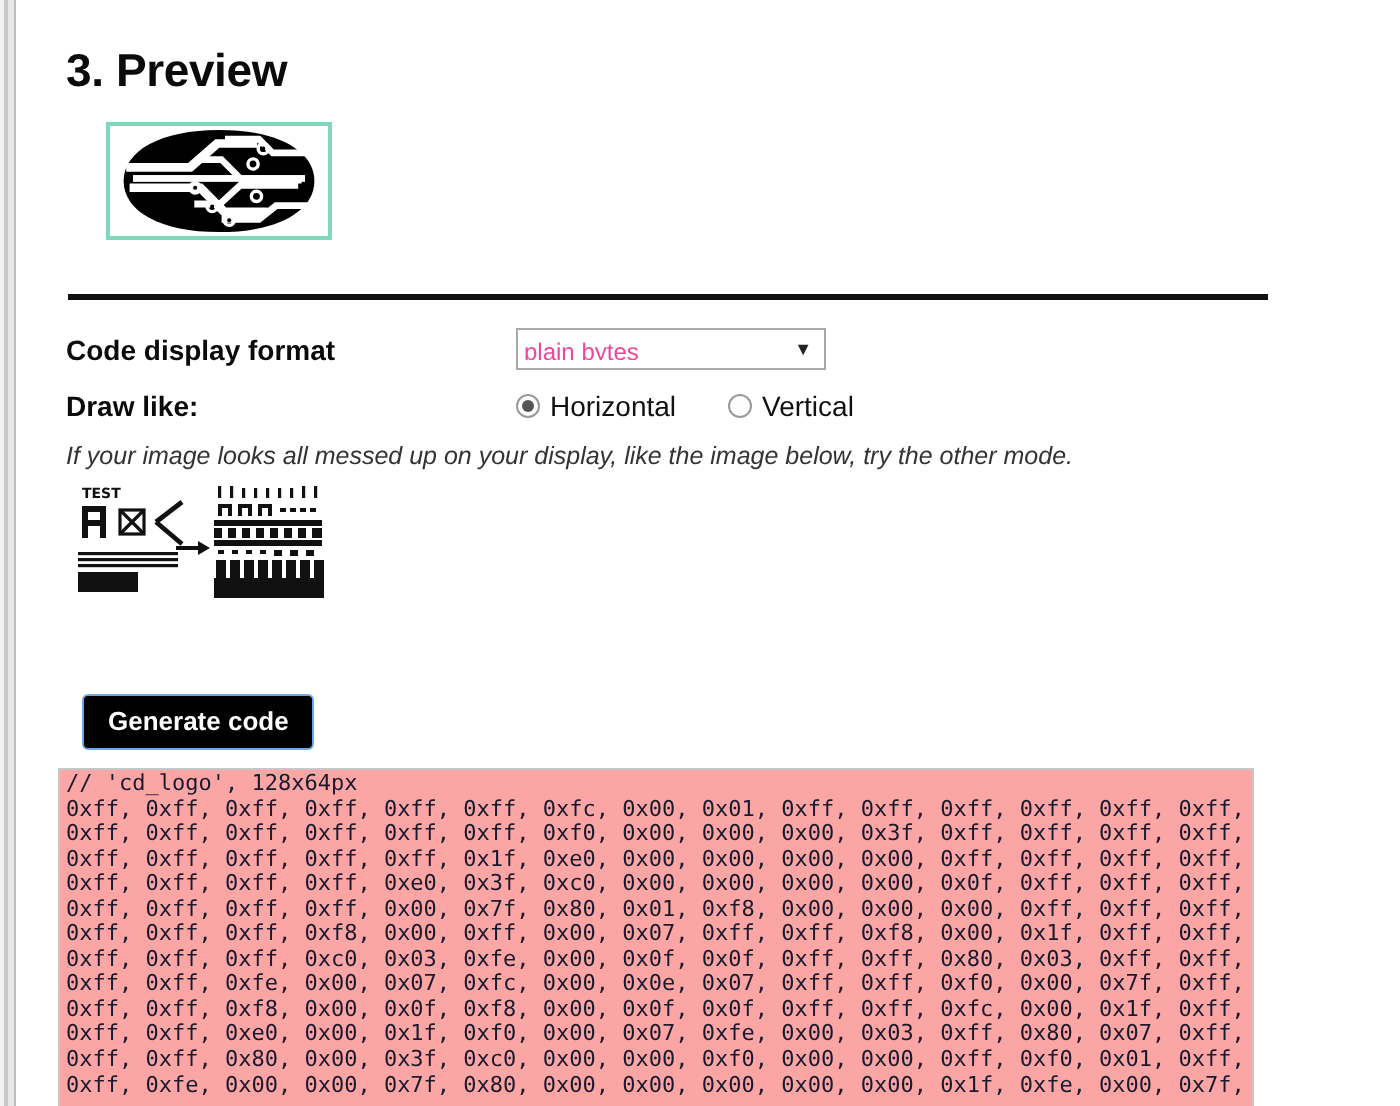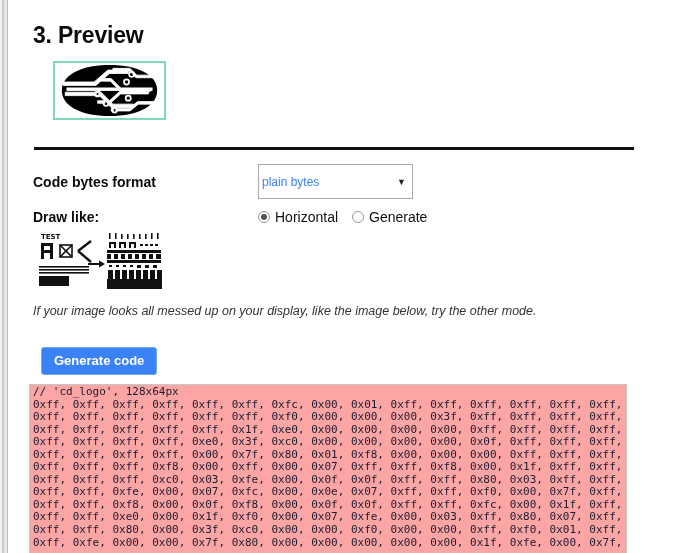--- a/index.html
+++ b/index.html
@@ -90,24 +90,24 @@
   .form-label {
     font-size: 14px;
     font-weight: bold;
     width: 225px;
     flex: 0 0 225px;
     color: #0b0b0b;
   }
 
   select.output-select {
     width: 155px;
-    height: 35px;
+    height: 21px;
     font-family: "Liberation Sans", sans-serif;
     font-size: 12px;
-    color: #3b82f6;
+    color: #ec4899;
     background: #ffffff;
     border: 1px solid #a9a9a9;
     border-radius: 0;
     padding: 4px 3px;
     -webkit-appearance: none;
     appearance: none;
     box-sizing: border-box;
   }
   .select-wrap { position: relative; display: inline-block; }
   .select-wrap .caret {
@@ -119,21 +119,21 @@
     pointer-events: none;
     line-height: 1;
   }
 
   .radio-group { display: flex; align-items: center; }
   .radio-item {
     display: flex;
     align-items: center;
     font-size: 14px;
     color: #111;
-    margin-right: 14px;
+    margin-right: 26px;
   }
   .radio-dot {
     width: 12px; height: 12px;
     border-radius: 50%;
     border: 1px solid #9a9a9a;
     background: #fdfdfd;
     margin-right: 5px;
     position: relative;
     box-sizing: border-box;
     flex: 0 0 12px;
@@ -165,21 +165,21 @@
   #generate-row {
     position: absolute;
     left: 32px;
     top: 333px;
   }
   #generate-button {
     font-family: "Liberation Sans", sans-serif;
     font-size: 13px;
     font-weight: bold;
     color: #ffffff;
-    background: #3b82f6;
+    background: #000000;
     border: 1px solid #6ea8e8;
     border-radius: 3px;
     padding: 6px 12px 7px 12px;
     cursor: pointer;
     line-height: 1;
   }
 
   
   #code-output {
     position: absolute;
@@ -251,42 +251,44 @@
         </g>
       </svg>
     </div>
   </section>
 
   <hr id="divider">
 
   <section id="output-section">
 
     <div class="form-row">
-      <div class="form-label">Code bytes format</div>
+      <div class="form-label">Code display format</div>
       <div class="select-wrap">
         <select class="output-select">
           <option>plain bytes</option>
         </select>
         <span class="caret">▼</span>
       </div>
     </div>
 
     <div class="form-row">
       <div class="form-label">Draw like:</div>
       <div class="radio-group">
         <label class="radio-item">
           <span class="radio-dot checked"></span>
           <span>Horizontal</span>
         </label>
         <label class="radio-item">
           <span class="radio-dot"></span>
-          <span>Generate</span>
+          <span>Vertical</span>
         </label>
       </div>
     </div>
+
+    <div id="hint-text">If your image looks all messed up on your display, like the image below, try the other mode.</div>
 
     <div id="hint-figure">
       <svg width="160" height="62" viewBox="0 0 160 62">
 
         <text x="8" y="10" font-family="DejaVu Sans, sans-serif" font-size="7" font-weight="bold" fill="#111">TEST</text>
         <g fill="#111">
           <rect x="8" y="14" width="3" height="16"></rect>
           <rect x="8" y="14" width="12" height="3"></rect>
           <rect x="17" y="14" width="3" height="16"></rect>
           <rect x="8" y="21" width="12" height="3"></rect>
@@ -361,22 +363,20 @@
           <rect x="89" y="41" width="5" height="12"></rect>
           <rect x="96" y="41" width="5" height="12"></rect>
           <rect x="103" y="41" width="5" height="12"></rect>
           <rect x="110" y="41" width="5" height="12"></rect>
           <rect x="117" y="41" width="5" height="12"></rect>
           <rect x="124" y="41" width="5" height="12"></rect>
           <rect x="74" y="50" width="55" height="10"></rect>
         </g>
       </svg>
     </div>
-
-    <div id="hint-text">If your image looks all messed up on your display, like the image below, try the other mode.</div>
   </section>
 
   <div id="generate-row">
     <button id="generate-button">Generate code</button>
   </div>
 
   <div id="code-output">
     <div id="code-lines"><span class="code-line comment">// 'cd_logo', 128x64px</span><span class="code-line">0xff, 0xff, 0xff, 0xff, 0xff, 0xff, 0xfc, 0x00, 0x01, 0xff, 0xff, 0xff, 0xff, 0xff, 0xff, 0xff,</span><span class="code-line">0xff, 0xff, 0xff, 0xff, 0xff, 0xff, 0xf0, 0x00, 0x00, 0x00, 0x3f, 0xff, 0xff, 0xff, 0xff, 0xff,</span><span class="code-line">0xff, 0xff, 0xff, 0xff, 0xff, 0x1f, 0xe0, 0x00, 0x00, 0x00, 0x00, 0xff, 0xff, 0xff, 0xff, 0xff,</span><span class="code-line">0xff, 0xff, 0xff, 0xff, 0xe0, 0x3f, 0xc0, 0x00, 0x00, 0x00, 0x00, 0x0f, 0xff, 0xff, 0xff, 0xff,</span><span class="code-line">0xff, 0xff, 0xff, 0xff, 0x00, 0x7f, 0x80, 0x01, 0xf8, 0x00, 0x00, 0x00, 0xff, 0xff, 0xff, 0xff,</span><span class="code-line">0xff, 0xff, 0xff, 0xf8, 0x00, 0xff, 0x00, 0x07, 0xff, 0xff, 0xf8, 0x00, 0x1f, 0xff, 0xff, 0xff,</span><span class="code-line">0xff, 0xff, 0xff, 0xc0, 0x03, 0xfe, 0x00, 0x0f, 0x0f, 0xff, 0xff, 0x80, 0x03, 0xff, 0xff, 0xff,</span><span class="code-line">0xff, 0xff, 0xfe, 0x00, 0x07, 0xfc, 0x00, 0x0e, 0x07, 0xff, 0xff, 0xf0, 0x00, 0x7f, 0xff, 0xff,</span><span class="code-line">0xff, 0xff, 0xf8, 0x00, 0x0f, 0xf8, 0x00, 0x0f, 0x0f, 0xff, 0xff, 0xfc, 0x00, 0x1f, 0xff, 0xff,</span><span class="code-line">0xff, 0xff, 0xe0, 0x00, 0x1f, 0xf0, 0x00, 0x07, 0xfe, 0x00, 0x03, 0xff, 0x80, 0x07, 0xff, 0xff,</span><span class="code-line">0xff, 0xff, 0x80, 0x00, 0x3f, 0xc0, 0x00, 0x00, 0xf0, 0x00, 0x00, 0xff, 0xf0, 0x01, 0xff, 0xff,</span><span class="code-line">0xff, 0xfe, 0x00, 0x00, 0x7f, 0x80, 0x00, 0x00, 0x00, 0x00, 0x00, 0x1f, 0xfe, 0x00, 0x7f, 0xff,</span></div>
   </div>
 

